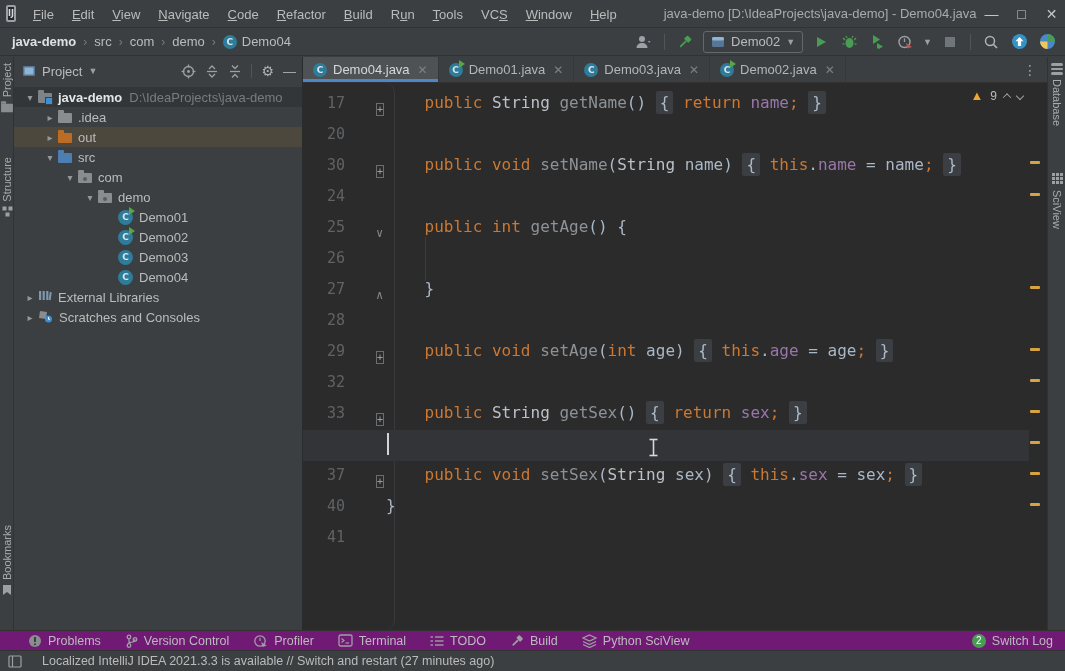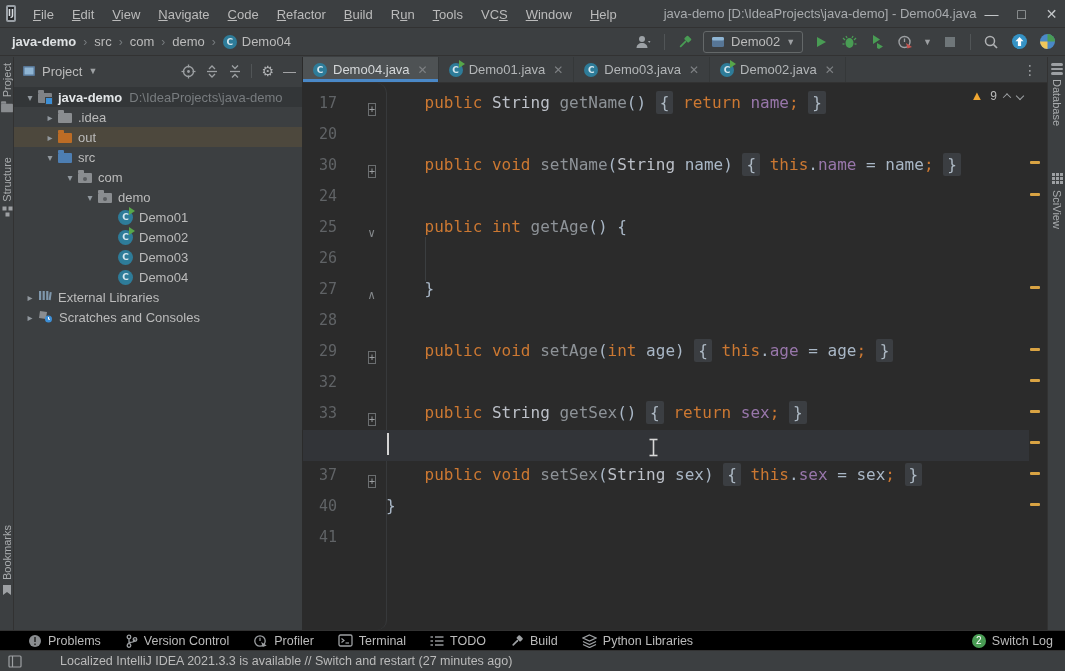--- a/index.html
+++ b/index.html
@@ -52,21 +52,21 @@
   #editor { flex:1; position:relative; background:#2B2B2B; display:flex; flex-direction:column; }
   #tabbar { height:26px; background:#3C3F41; border-bottom:1px solid #323232; display:flex; align-items:stretch; flex:none; }
   .tab { display:flex; align-items:center; gap:6px; padding:0 10px; font-size:13px; color:#B3B6B8; position:relative; border-right:1px solid #353839; }
   .tab.active { background:#4E5254; color:#D5D8DA; }
   .tab.active::after { content:""; position:absolute; left:0; right:0; bottom:0; height:3px; background:#4A88C7; }
   .tab-close { color:#7E8184; font-size:12px; margin-left:2px; }
   #tab-more { margin-left:auto; display:flex; align-items:center; padding:0 10px; color:#9DA0A3; font-size:14px; }
   
   #code-area { position:relative; flex:1; overflow:hidden; background:#2B2B2B;
     font-family:"DejaVu Sans Mono","Liberation Mono",monospace; font-size:16px; }
-  #gutter { position:absolute; left:0; top:0; bottom:0; width:84px; border-right:1px solid #37393B;border-radius:10px; }
+  #gutter { position:absolute; left:8px; top:0; bottom:0; width:84px; border-right:1px solid #37393B;border-radius:10px; }
   .gut-row { position:absolute; left:0; width:80px; height:31px; }
   .gut-num { position:absolute; right:46px; top:5px; font-size:15px; color:#606366; }
   .gut-num.cur { color:#A4A7A9; }
   .gut-fold { position:absolute; right:4px; top:9px; width:11px; height:11px; }
   .fold-plus { width:10px; height:10px; border:1px solid #6B6E70; color:#9DA0A3; font-size:10px; line-height:8px; text-align:center; background:#2B2B2B; }
   .fold-chev { color:#84888B; font-size:12px; line-height:11px; }
   .code-row { position:absolute; left:83px; height:31px; padding-top:4px; white-space:pre; }
   .tk-kw { color:#CC7832; } .tk-p { color:#A9B7C6; } .tk-t { color:#BCC0C8; }
   .tk-m { color:#8D9297; } .tk-f { color:#9876AA; }
   .tk-fb { color:#ADB9C4; background:#3B3E42; border-radius:2px; padding:2px 4px; }
@@ -78,29 +78,29 @@
     font-family:"Liberation Sans",sans-serif; font-size:12px; color:#BBBBBB; }
   #warn-tri { color:#F0A732; font-size:13px; }
   .chev { width:6px; height:6px; border-right:1.5px solid #9DA0A3; border-bottom:1.5px solid #9DA0A3; display:inline-block; }
   .chev.up { transform:rotate(-135deg) translate(-1px,-1px); }
   .chev.down { transform:rotate(45deg); }
   #mouse-cursor { position:absolute; }
   
   #right-stripe { width:18px; background:#3C3F41; border-left:1px solid #323232; position:relative; font-size:11px; }
 
   
-  #bottombar { position:absolute; left:0; right:0; bottom:21px; height:20px; background:#000000;
+  #bottombar { position:absolute; left:0; right:0; bottom:21px; height:20px; background:#701a75;
     border-top:1px solid #323232; display:flex; align-items:center; padding:0 12px 0 28px; gap:24px; font-size:12.5px; }
   .bb-item { display:flex; align-items:center; gap:6px; color:#BBBBBB; }
   #event-log { margin-left:auto; display:flex; align-items:center; gap:6px; }
   #el-badge { width:14px; height:14px; border-radius:50%; background:#499C54; color:#FFFFFF;
     font-size:10px; display:flex; align-items:center; justify-content:center; }
   #statusbar { position:absolute; left:0; right:0; bottom:0; height:21px; background:#3C3F41;
     border-top:1px solid #323232; display:flex; align-items:center; padding:0 10px 0 8px; font-size:12.5px; gap:16px; }
-  #status-msg { color:#BBBBBB; margin-left:22px; white-space:nowrap; }
+  #status-msg { color:#BBBBBB; margin-left:4px; white-space:nowrap; }
   #status-right { margin-left:auto; display:flex; align-items:center; gap:16px; color:#BBBBBB; }
 
   
   .folder { width:14px; height:10px; border-radius:1px; position:relative; flex:none; margin-top:2px; }
   .folder::before { content:""; position:absolute; top:-3px; left:0; width:6px; height:3px; border-radius:1px 1px 0 0; background:inherit; }
   .f-gray { background:#8A8D90; } .f-orange { background:#BC6C25; } .f-blue { background:#4D7EB2; }
   .f-pkg { background:#8A8D90; } .f-pkg::after { content:""; position:absolute; left:5px; top:3.5px; width:4px; height:4px; border-radius:50%; background:#5A5D60; }
   .f-proj { background:#7F8286; } .f-proj::after { content:""; position:absolute; right:-1px; bottom:-2px; width:6px; height:6px; background:#3D8FD6; border:1px solid #3C3F41; }
   .ic-class { width:15px; height:15px; border-radius:50%; background:#2E7C99; color:#D7E7EE; flex:none;
     display:flex; align-items:center; justify-content:center; font:bold 9px "DejaVu Sans",sans-serif; position:relative; }
@@ -588,21 +588,21 @@
       <span class="bb-item">
         <span style="display: flex;">
           <svg width="15" height="14">
             <g fill="none" stroke="#9DA0A3" stroke-width="1.3">
               <path d="M7.5 1L14 4 7.5 7 1 4z"></path>
               <path d="M1 7.5l6.5 3L14 7.5"></path>
               <path d="M1 10.5l6.5 3 6.5-3"></path>
             </g>
           </svg>
         </span>
-        <span>Python Libraries</span>
+        <span>Python SciView</span>
       </span>
       <span id="event-log">
         <span id="el-badge">2</span>
         <span>Switch Log</span>
       </span>
     </div>
 
   <div id="statusbar">
     <svg width="14" height="13">
         <rect x="1" y="1" width="12" height="11" rx="1" fill="none" stroke="#9DA0A3" stroke-width="1.2"></rect>

